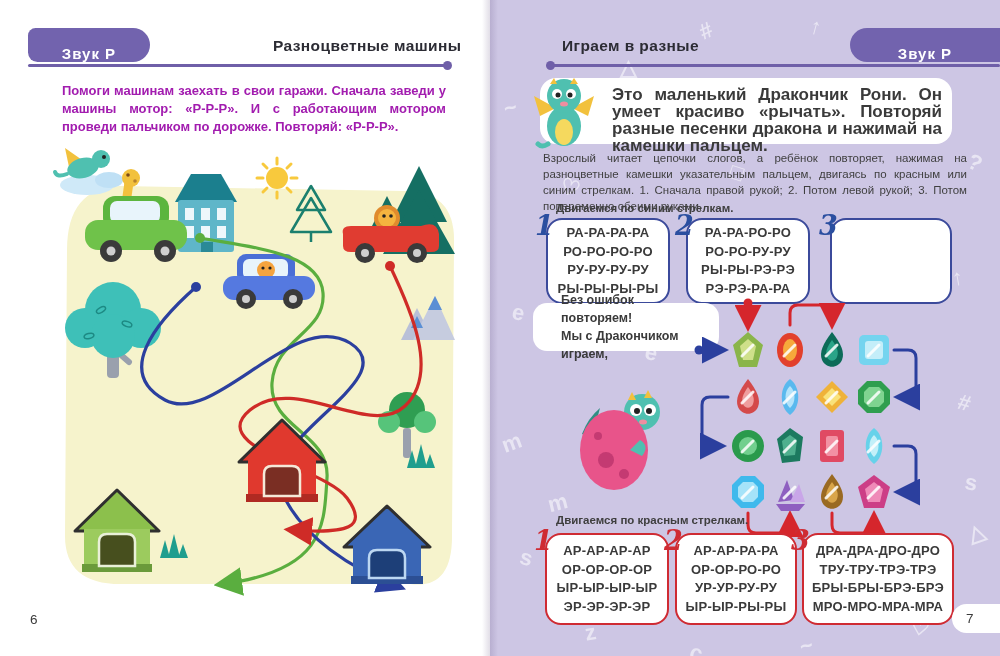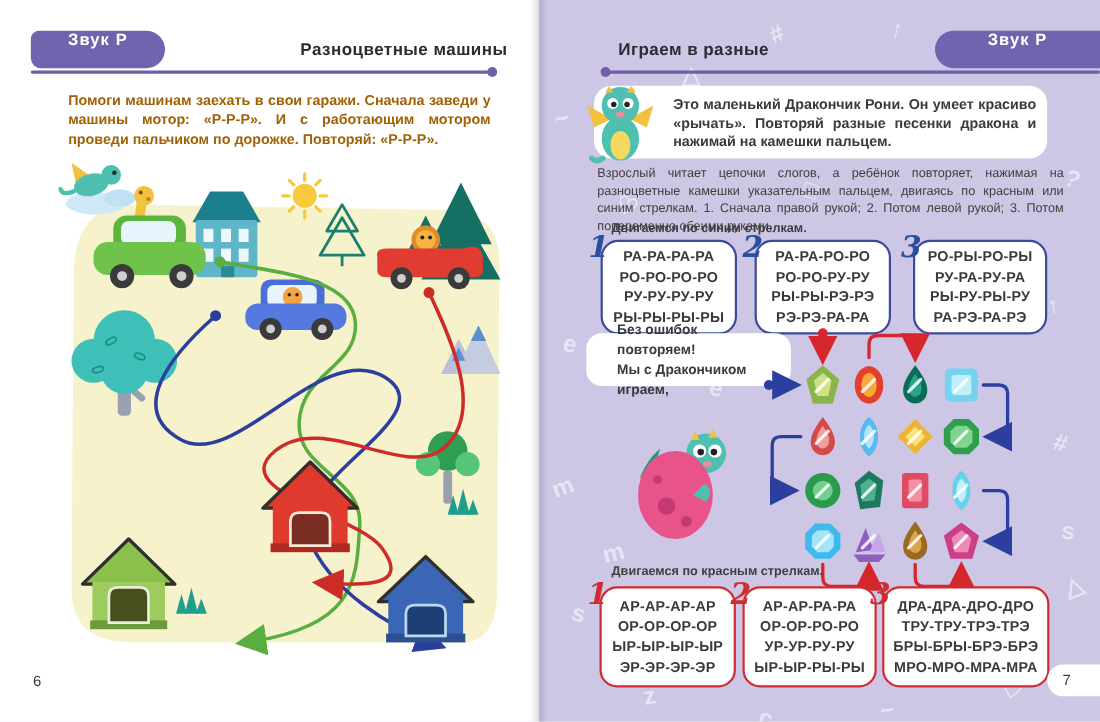--- a/index.html
+++ b/index.html
@@ -9,37 +9,37 @@
 
   
   .page { position:absolute; top:0; height:656px; overflow:hidden; }
   .left-page  { left:0;   width:490px; background:#ffffff; }
   .right-page { left:490px; width:510px; background:#cdc6e4; }
   .spread-shadow { position:absolute; left:482px; top:0; width:16px; height:656px;
     background:linear-gradient(90deg, rgba(0,0,0,0) 0%, rgba(90,70,120,.18) 50%, rgba(0,0,0,0) 100%); z-index:40; }
 
   
   .badge { background:#7263ae; color:#fff; font-weight:bold; font-size:15px; letter-spacing:1px;
-    display:flex; align-items:flex-start; justify-content:center; height:34px; z-index:5; }
+    display:flex; align-items:flex-end; justify-content:center; height:34px; z-index:5; }
   .badge-left  { left:28px; top:28px; width:122px; border-radius:8px 18px 18px 10px; }
   .badge-right { left:360px; top:28px; width:150px; border-radius:18px 0 0 18px; }
   .page-title { font-size:15.5px; font-weight:bold; color:#2c2c34; letter-spacing:.4px; z-index:5; }
   .rule { height:3px; background:#6f5fa8; border-radius:2px; z-index:4; }
   .rule-dot { width:9px; height:9px; border-radius:50%; background:#6f5fa8; z-index:5; }
 
   
   .intro { left:62px; top:82px; width:384px; font-size:13px; line-height:18px; font-weight:bold;
-    color:#a16207; text-align:justify; }
+    color:#a21caf; text-align:justify; }
   .pagenum-left { left:30px; top:612px; font-size:13.5px; color:#3a3a3a; }
 
   
   .doodles { left:0; top:0; width:510px; height:656px; z-index:0; pointer-events:none; }
   .doodles span { position:absolute; color:rgba(255,255,255,.55); font-weight:bold; font-size:22px; }
   .callout { left:50px; top:78px; width:412px; height:66px; background:#fff; border-radius:16px; z-index:2; }
-  .callout-text { position:absolute; left:72px; top:8px; width:330px; font-size:13px; line-height:17px;
+  .callout-text { position:absolute; left:72px; top:8px; width:330px; font-size:17px; line-height:17px;
     font-weight:bold; color:#3a3a3a; text-align:justify; }
   .callout-dragon { left:40px; top:70px; width:68px; height:80px; z-index:3; }
   .instructions { left:53px; top:150px; width:424px; font-size:11.5px; line-height:16px; font-weight:normal;
     color:#3f3f3f; text-align:justify; z-index:2; }
   .sect-heading { font-size:11.5px; font-weight:bold; color:#3f3f3f; z-index:2;padding-left:13px; }
   .heading-blue { left:53px; top:202px; }
   .heading-red  { left:53px; top:514px; }
 
   .syll-box { position:absolute; background:#fff; border-radius:16px; z-index:2;
     display:flex; flex-direction:column; align-items:center; justify-content:center; }
@@ -324,26 +324,20 @@
       <span class="syll-num">2</span>
       <div class="syll-lines">
         <div>РА-РА-РО-РО</div>
         <div>РО-РО-РУ-РУ</div>
         <div>РЫ-РЫ-РЭ-РЭ</div>
         <div>РЭ-РЭ-РА-РА</div>
       </div>
     </div>
   <div class="abs syll-box blue bb3">
       <span class="syll-num">3</span>
-      <div class="syll-lines">
-        <div>РО-РЫ-РО-РЫ</div>
-        <div>РУ-РА-РУ-РА</div>
-        <div>РЫ-РУ-РЫ-РУ</div>
-        <div>РА-РЭ-РА-РЭ</div>
-      </div>
     </div>
 
   <div class="abs rhyme">
       <div id="rhyme-lines">
         <div>Без ошибок повторяем!</div>
         <div>Мы с Дракончиком играем,</div>
       </div>
     </div>
 
   <div class="abs gem-field" id="gem-field">

